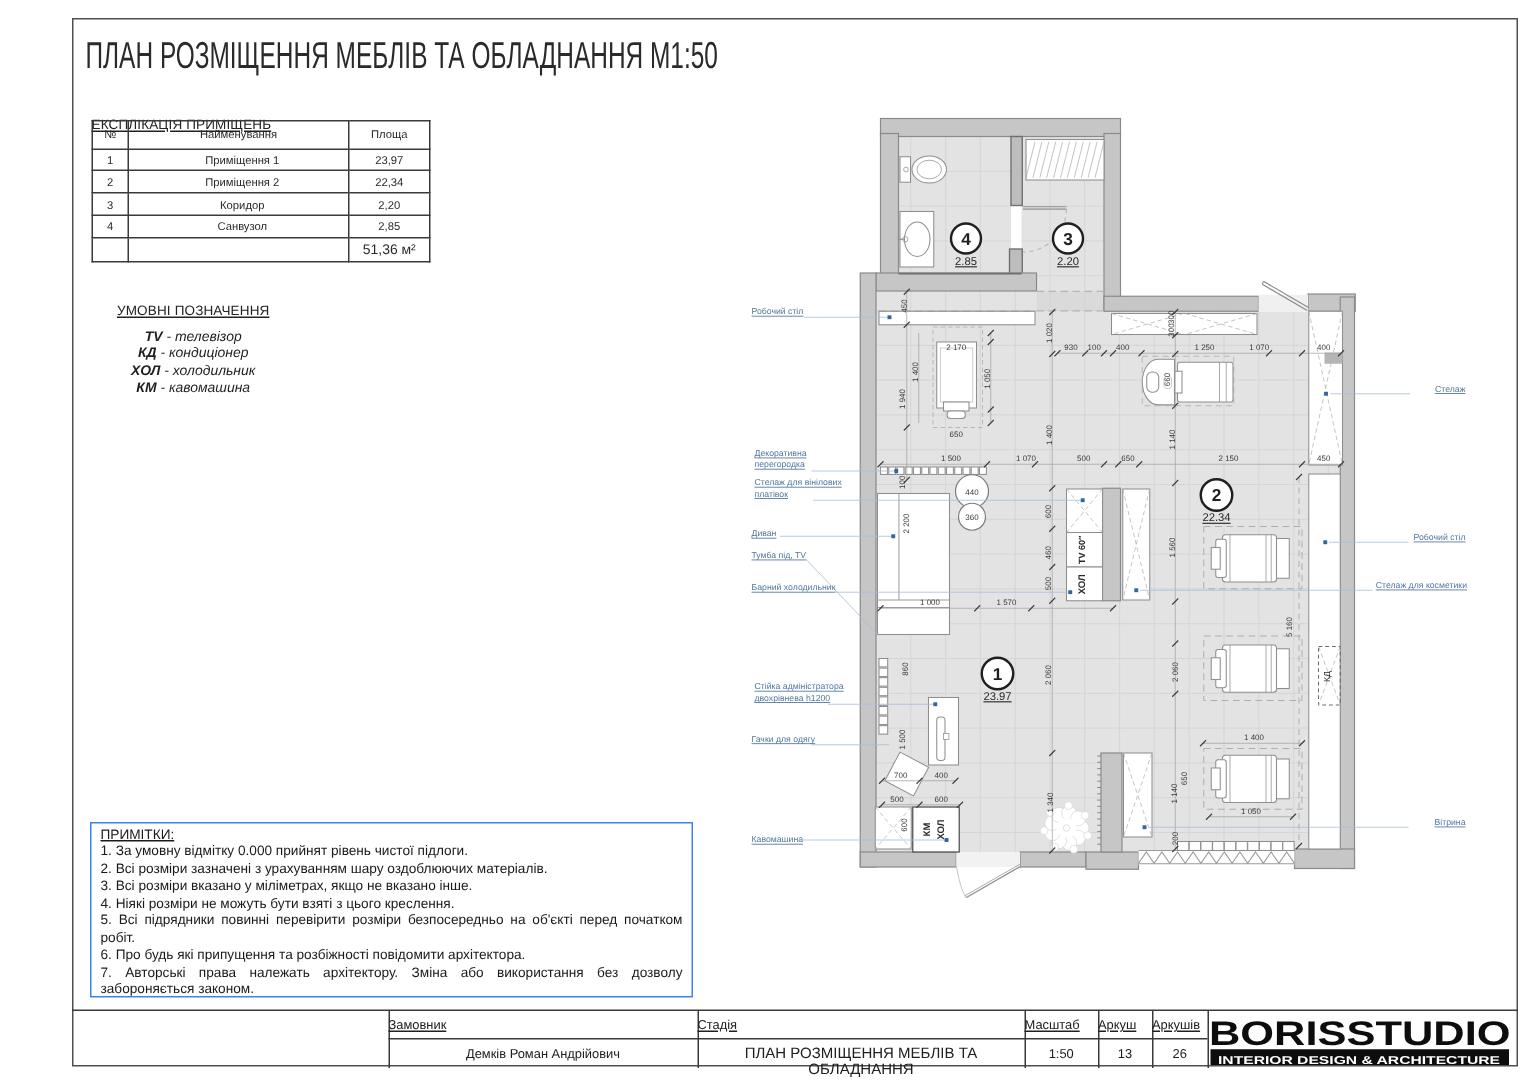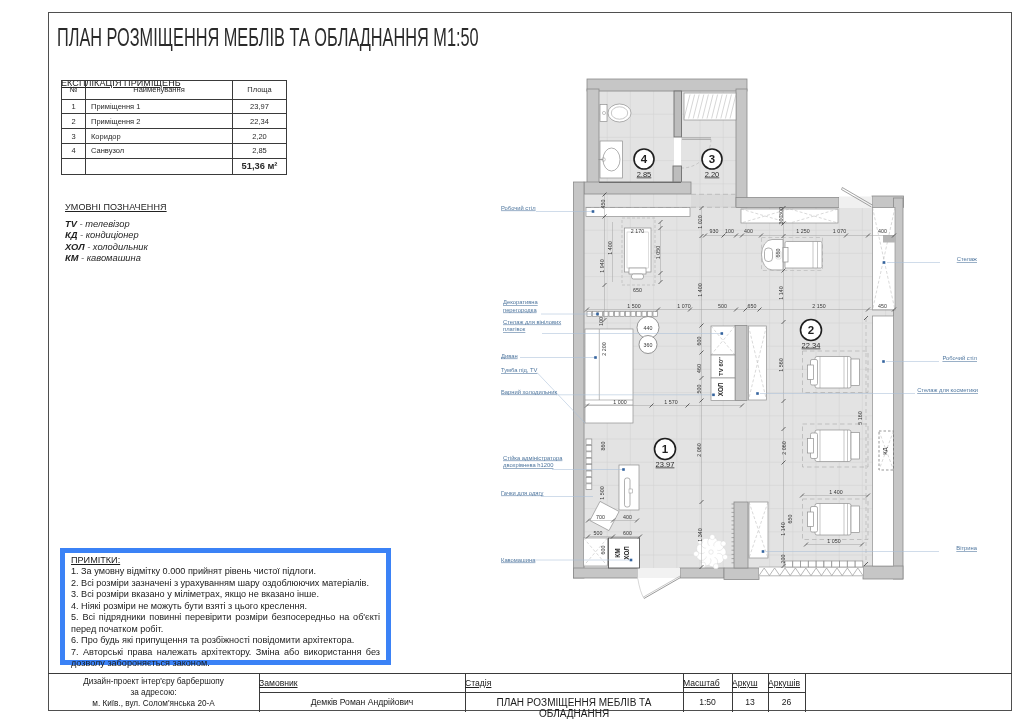--- a/index.html
+++ b/index.html
@@ -7,24 +7,24 @@
   html,body { width:1024px; height:724px; background:#ffffff;
     font-family:"Liberation Sans", sans-serif; color:#1d1d1d; overflow:hidden; }
   .abs { position:absolute; }
   #frame { left:48px; top:12px; width:964px; height:699px; border:1.2px solid #4f4f4f; }
   #title { left:57px; top:23px; font-size:25px; letter-spacing:0; color:#2a2a2a; transform:scaleX(0.652); transform-origin:0 0; white-space:nowrap; }
   .sect { font-size:9px; letter-spacing:0.1px; text-decoration:underline; color:#222; }
   #expl { left:61px; top:58px;margin-top:20px; }
   table { border-collapse:collapse; }
   #tbl { left:61px; top:80px; }
   #tbl td { border:1px solid #3a3a3a; font-size:7.5px; color:#2a2a2a; text-align:center; vertical-align:middle; }
-  #tbl td.nm { text-align:left; padding-left:5px; }
-  #leg { left:65px; top:202px; }
+  #tbl td.nm { text-align:center; padding-left:5px; }
+  #leg { left:78px; top:202px;text-align:center; }
   #leg .li { font-size:9.3px; margin-top:1.2px; color:#1f1f1f;font-style:italic; }
-  #notes { left:60px; top:548px; width:331px; height:117px; border:5px solid #3b82f6;
+  #notes { left:60px; top:548px; width:402px; height:117px; border:1px solid #3b82f6;
            padding:2px 6px 0 6px; font-size:9.1px; line-height:11.45px; color:#1a1a1a; text-align:justify; }
   #tb { left:48px; top:673px; width:964px; height:38px; border-top:1.2px solid #3a3a3a; }
   .tbc { position:absolute; border-left:1px solid #3a3a3a; height:38px; }
   .tbh { position:absolute; font-size:8.6px; text-align:left; color:#202020;text-decoration:underline; }
   .tbv { position:absolute; font-size:8.6px; text-align:center; color:#202020; }
   #logo { position:absolute; left:758px; top:2.5px; width:204px; }
 </style>
 </head>
 <body>
 
@@ -57,21 +57,21 @@
         <td>2,20</td>
       </tr>
   <tr style="height:14.8px">
         <td>4</td>
         <td class="nm">Санвузол</td>
         <td>2,85</td>
       </tr>
   <tr style="height:16px">
         <td></td>
         <td></td>
-        <td style="font-size:9.3px;font-weight:bold">51,36 м²</td>
+        <td style="font-size:9.3px;font-weight:normal">51,36 м²</td>
       </tr>
 </tbody>
   </table>
 
 <div id="leg" class="abs">
   <div class="sect">УМОВНІ ПОЗНАЧЕННЯ</div>
   <div style="height:6px"></div>
   <div class="li"><b>TV</b> - телевізор</div>
   <div class="li"><b>КД</b> - кондиціонер</div>
   <div class="li"><b>ХОЛ</b> - холодильник</div>
@@ -90,37 +90,43 @@
 
 <div id="tb" class="abs">
   <div class="tbc" style="left:211px"></div>
   <div class="tbc" style="left:417px"></div>
   <div class="tbc" style="left:635px"></div>
   <div class="tbc" style="left:684px"></div>
   <div class="tbc" style="left:720px"></div>
   <div class="tbc" style="left:757px"></div>
   <div style="position:absolute;left:211px;top:18px;width:546px;border-top:1px solid #3a3a3a"></div>
 
-  <div class="tbv" style="left:0;top:3px;width:211px;font-size:8.2px;line-height:10.8px">Дизайн-проект інтер'єру барбершопу<br>за адресою:<br>м. Київ., вул. Солом'янська 20-А</div>
 
   <div class="tbh" style="left:211px;top:4px;width:206px">Замовник</div>
   <div class="tbv" style="left:211px;top:23px;width:206px">Демків Роман Андрійович</div>
 
   <div class="tbh" style="left:417px;top:4px;width:218px">Стадія</div>
   <div class="tbv" style="left:417px;top:23px;width:218px;font-size:10px">ПЛАН РОЗМІЩЕННЯ МЕБЛІВ ТА ОБЛАДНАННЯ</div>
 
   <div class="tbh" style="left:635px;top:4px;width:49px">Масштаб</div>
   <div class="tbv" style="left:635px;top:23px;width:49px">1:50</div>
 
   <div class="tbh" style="left:684px;top:4px;width:36px">Аркуш</div>
   <div class="tbv" style="left:684px;top:23px;width:36px">13</div>
 
   <div class="tbh" style="left:720px;top:4px;width:37px">Аркушів</div>
   <div class="tbv" style="left:720px;top:23px;width:37px">26</div>
 
+  <div id="logo">
+    <svg width="204" height="33" viewBox="0 0 204 33">
+      <text x="0" y="19.5" textLength="201" lengthAdjust="spacingAndGlyphs" font-family="Liberation Sans, sans-serif" font-weight="bold" font-size="22.8" fill="#0d0d0d">BORISSTUDIO</text>
+      <rect x="1" y="22.5" width="199" height="12.5" fill="#0d0d0d"></rect>
+      <text x="100" y="32" text-anchor="middle" textLength="188" lengthAdjust="spacingAndGlyphs" font-family="Liberation Sans, sans-serif" font-weight="bold" font-size="7.6" fill="#ffffff">INTERIOR DESIGN &amp; ARCHITECTURE</text>
+    </svg>
+  </div>
 </div>
 
 <svg class="abs" style="left:0;top:0" width="1024" height="724" viewBox="0 0 1024 724">
 
 <g>
       <rect x="599" y="91" width="75" height="91" fill="#e3e3e3"></rect>
     </g>
 
 <g>
       <rect x="681" y="91" width="55" height="117" fill="#e3e3e3"></rect>

